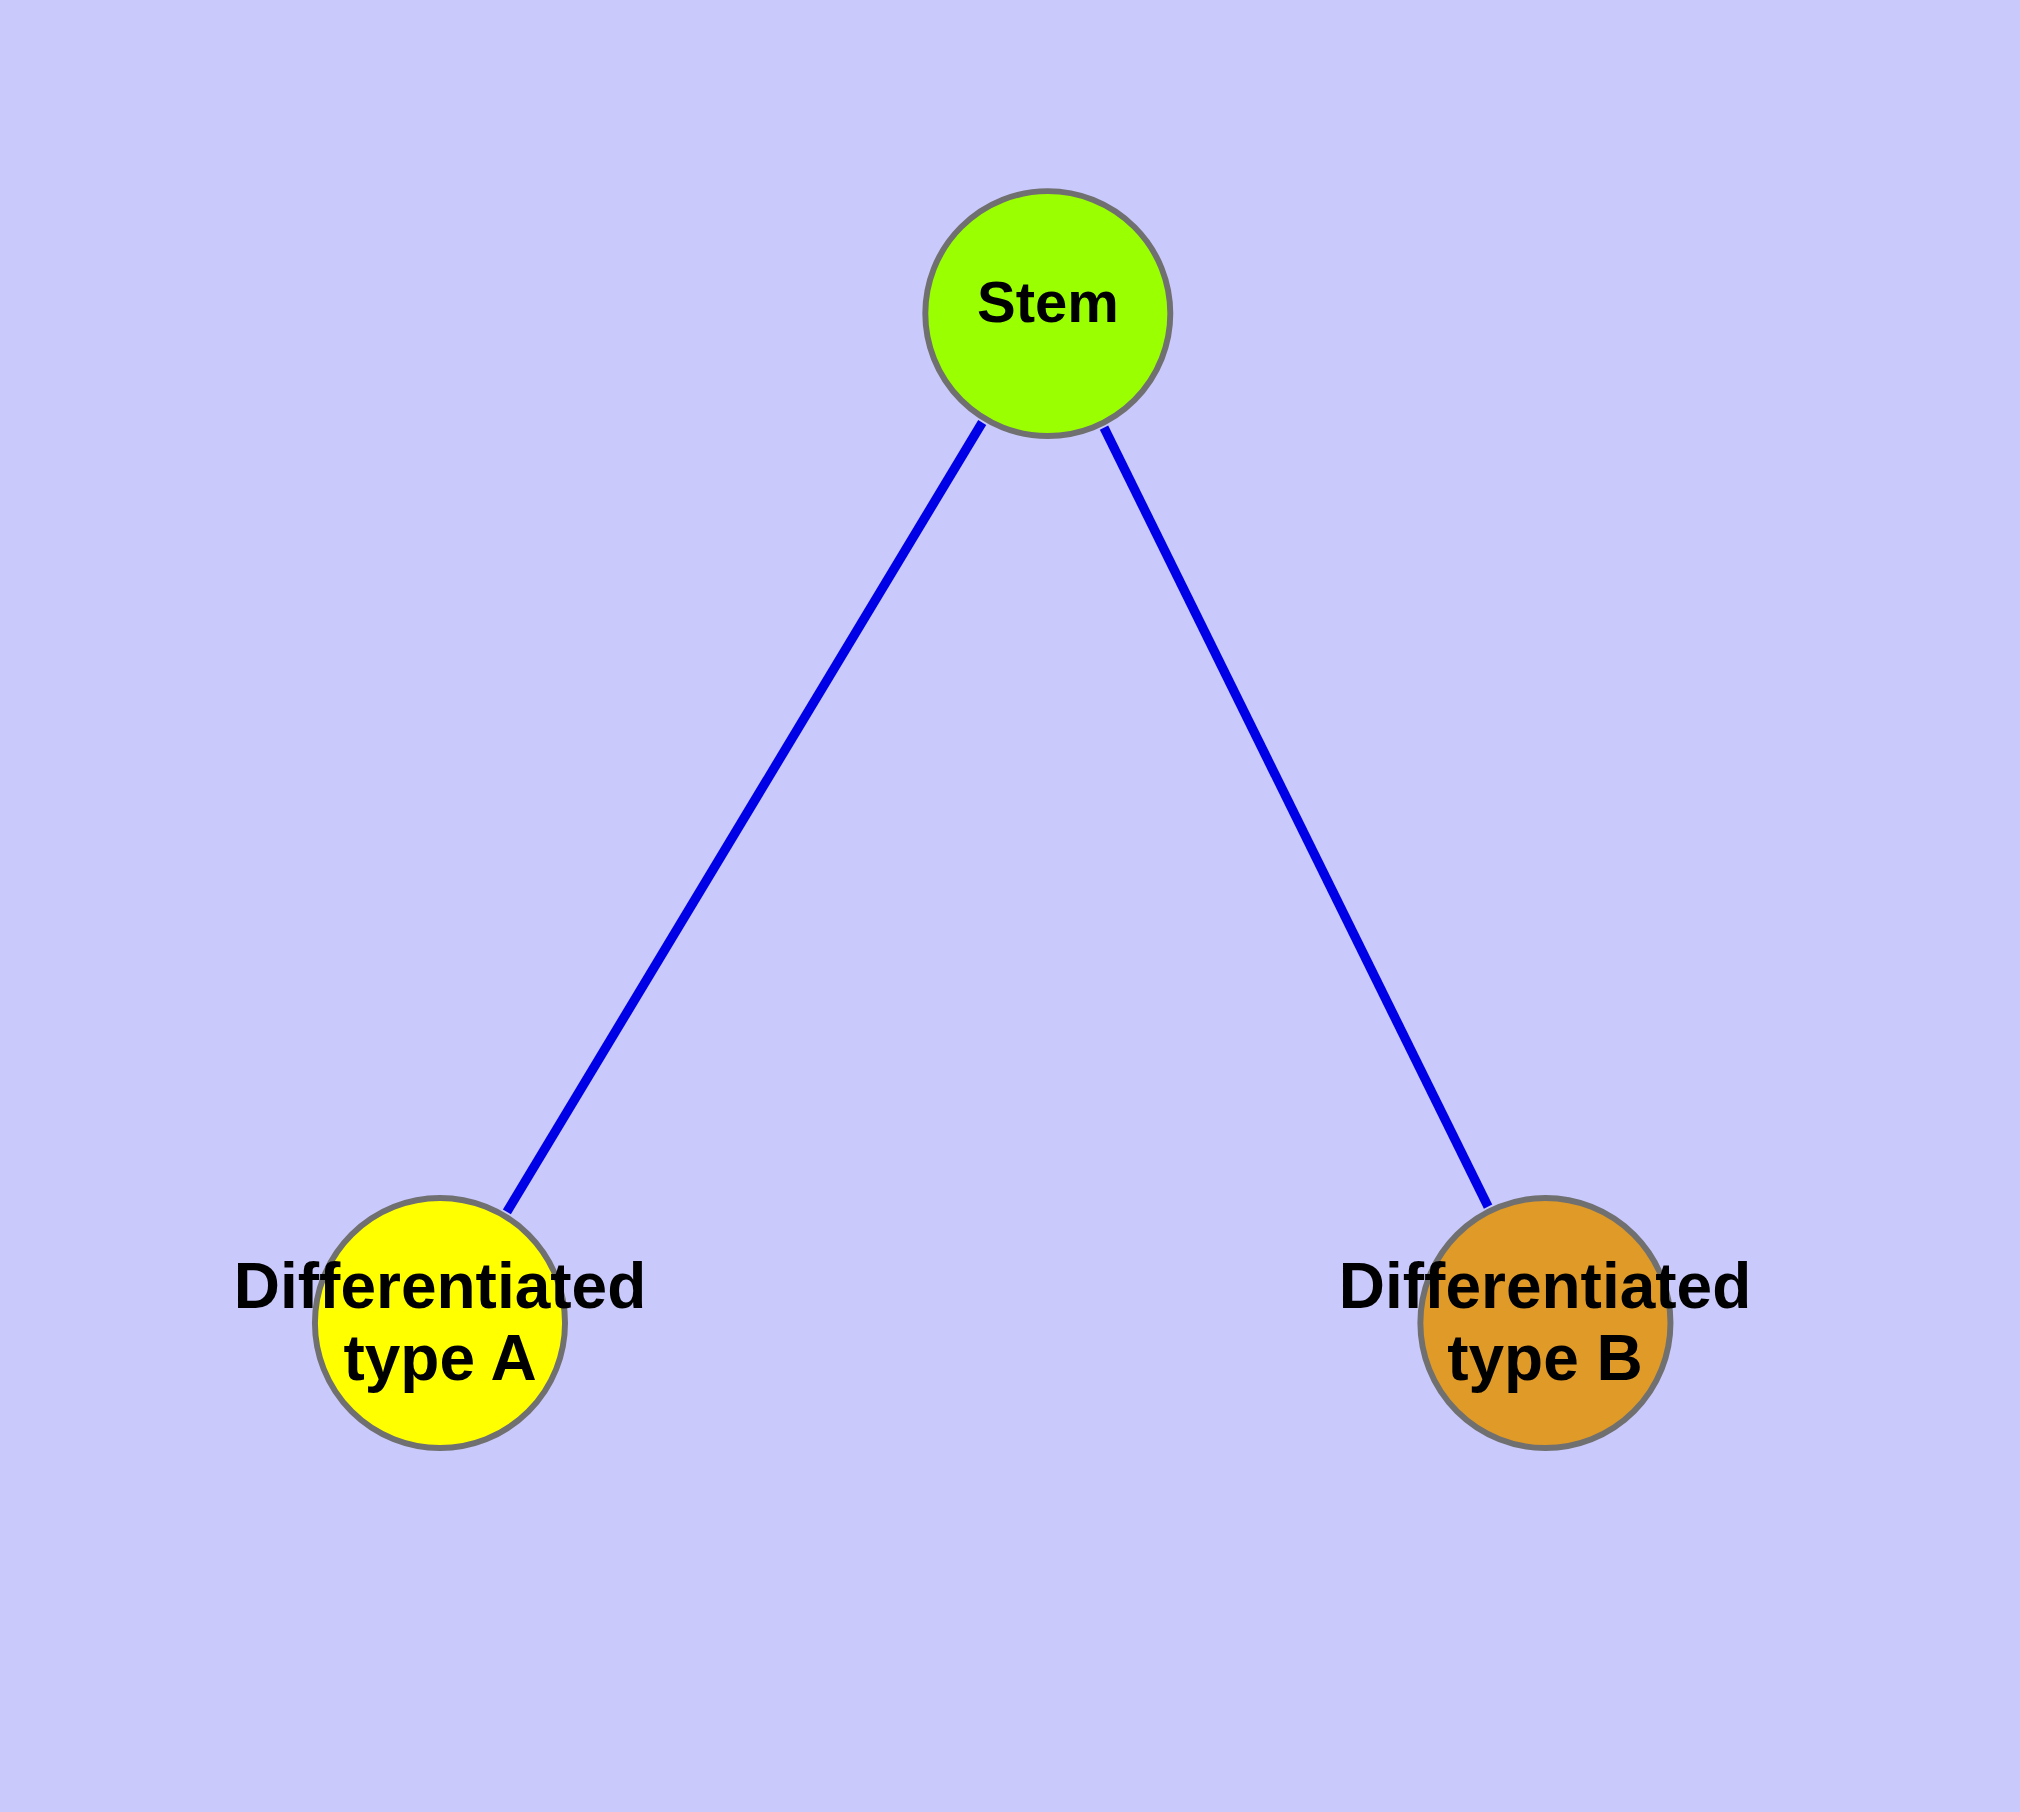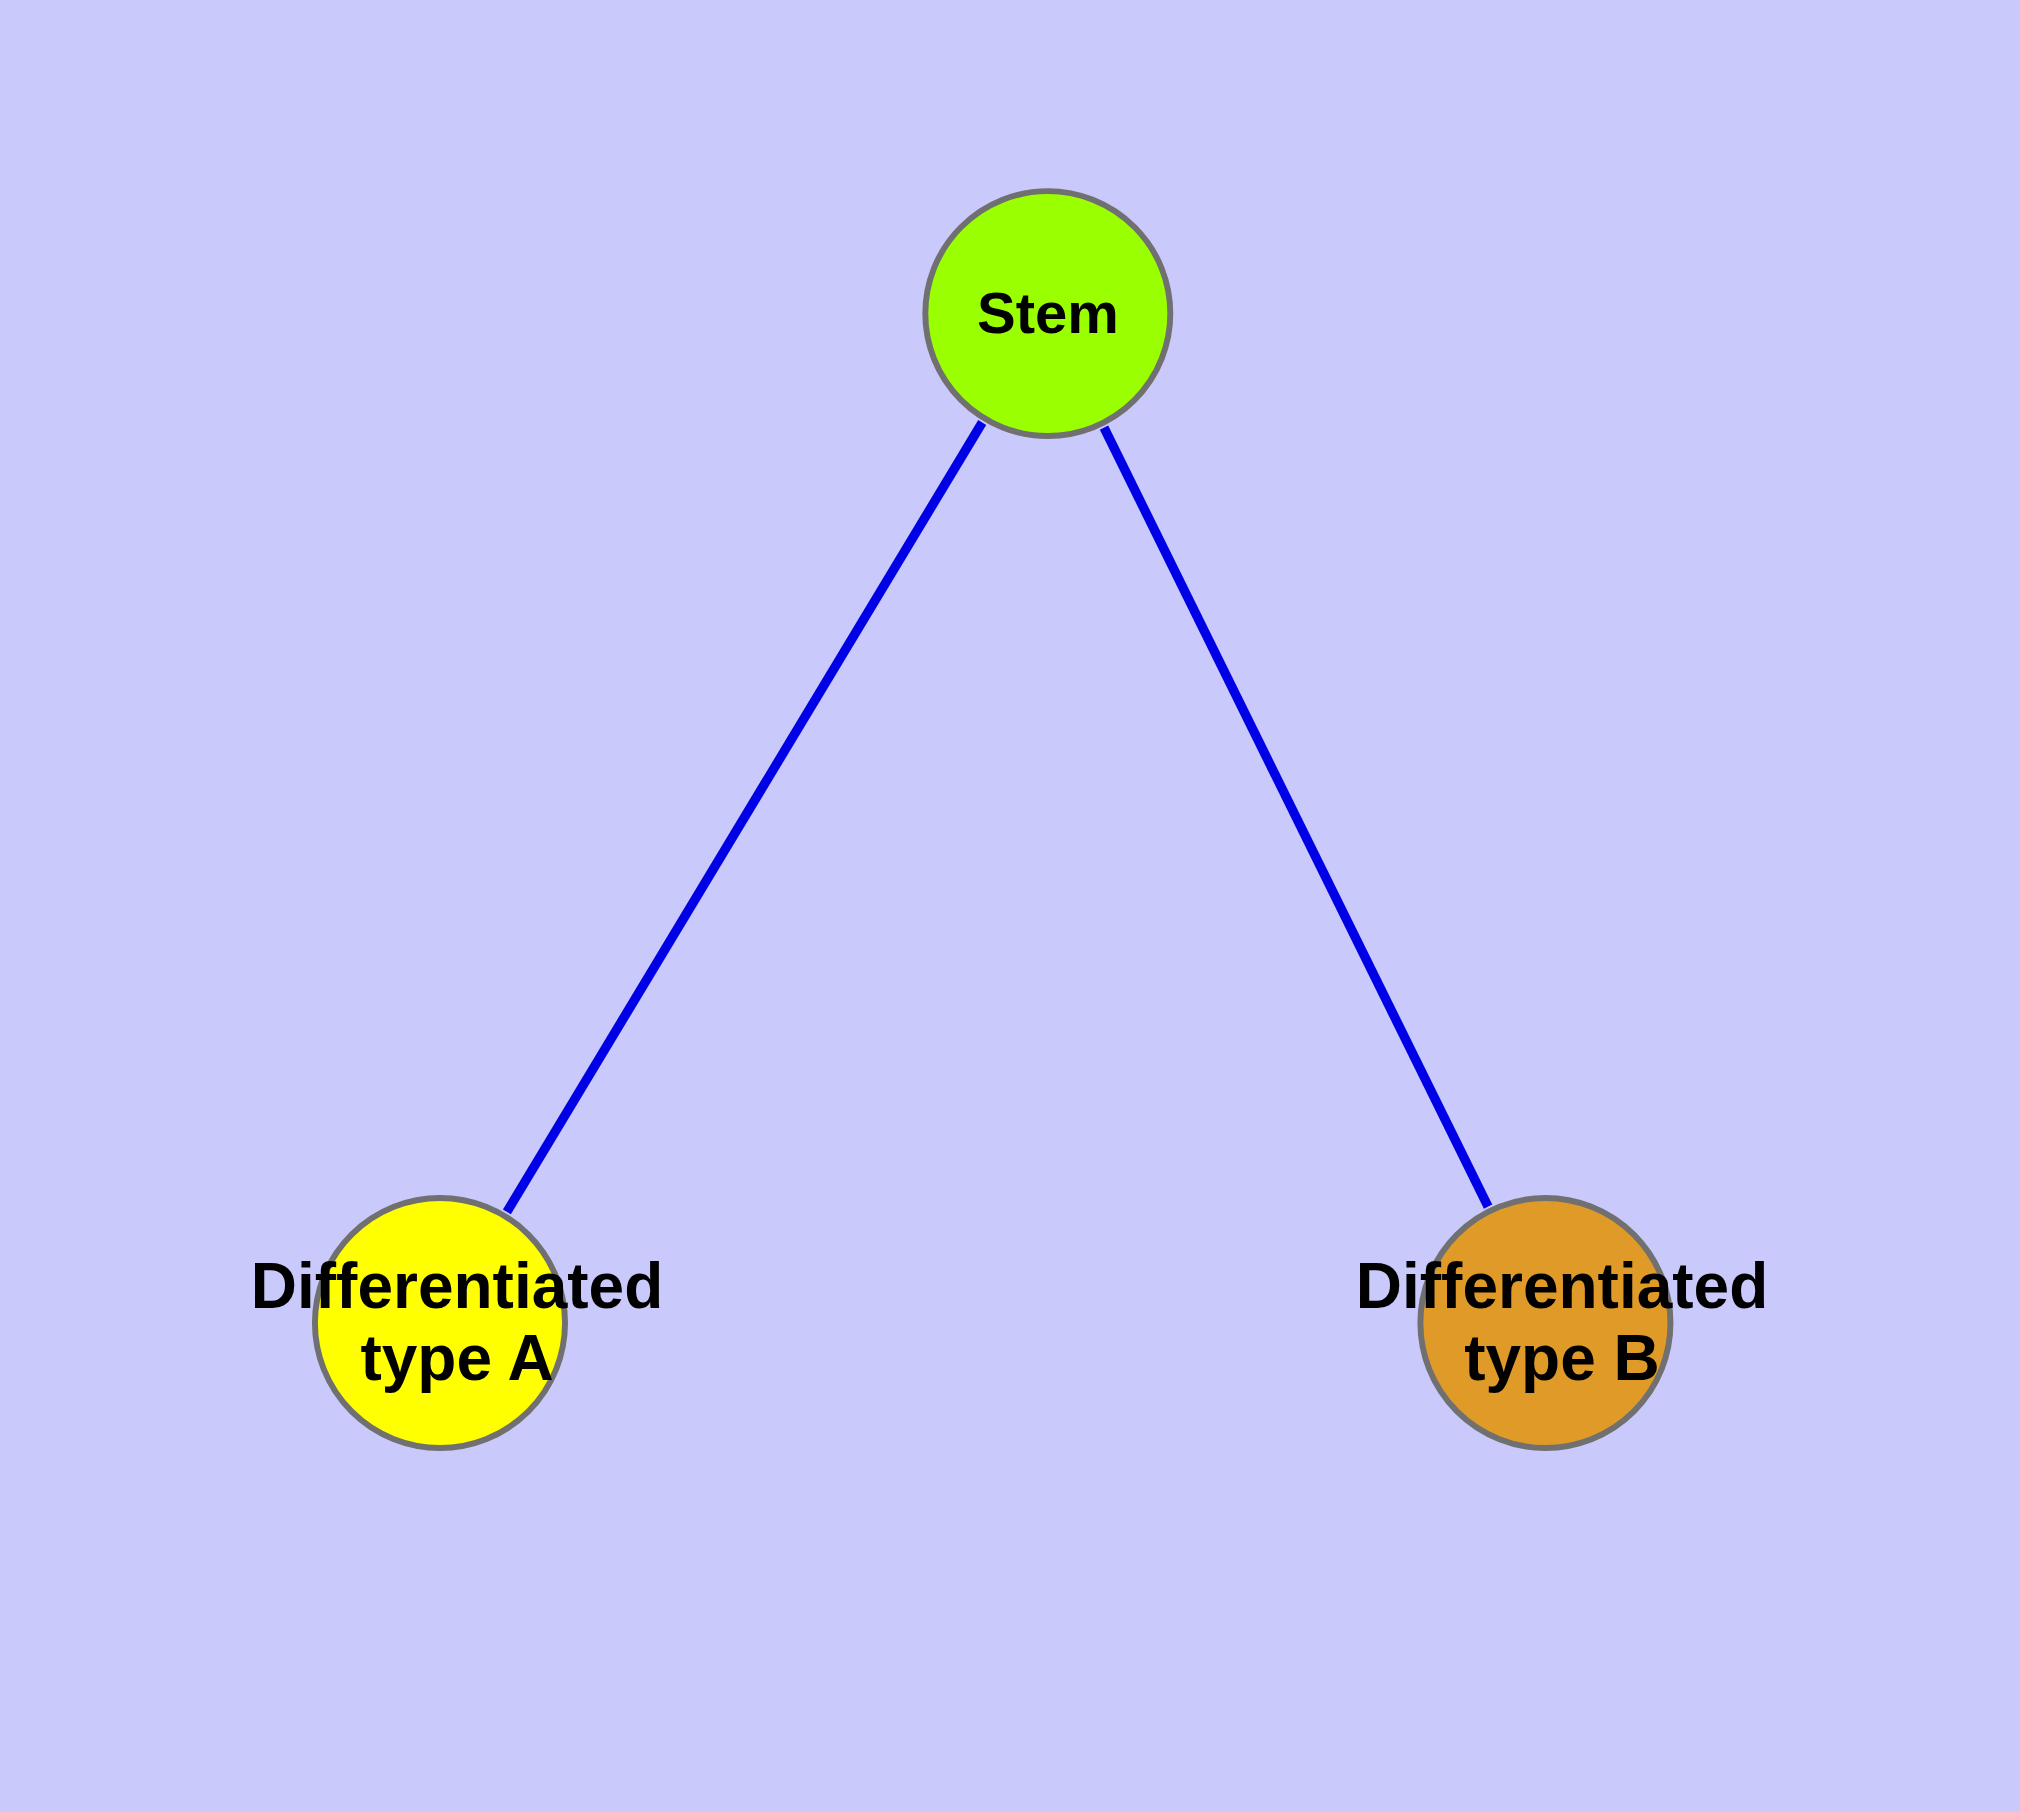--- a/index.html
+++ b/index.html
@@ -36,21 +36,20 @@
     line-height: 1.12;
     white-space: pre;
     pointer-events: none;
     transform: translate(-50%, -50%);
   }
   .node-label.stem {
     font-size: 58px;
   }
   .node-label.leaf {
     font-size: 64px;
-    margin-left: 17px;
   }
 </style>
 </head>
 <body>
 
 <div id="canvas" style="width: 2021px; height: 1812px;">
 
   <div id="bg-rect" style="background: rgb(201, 201, 251);"></div>
 
   <svg id="graph-svg" viewBox="0 0 2384 2138" preserveAspectRatio="none" style="width: 2021px; height: 1812px;">
@@ -59,21 +58,21 @@
         <line x1="1302.312751105148" y1="504.54597370737883" x2="1755.3609938727488" y2="1423.7631068184735" stroke="#0000E6" stroke-width="11" stroke-linecap="butt"></line>
       </g>
     <g id="nodes-group">
         <circle cx="1236" cy="370" r="144.5" fill="#9AFF00" stroke="#707070" stroke-width="7"></circle>
         <circle cx="519" cy="1561" r="147.5" fill="#FFFF00" stroke="#707070" stroke-width="7"></circle>
         <circle cx="1823" cy="1561" r="147.5" fill="#E09A28" stroke="#707070" stroke-width="7"></circle>
       </g>
   </svg>
 
   <div id="labels-layer">
-      <div class="node-label stem" style="left: 1048px; top: 313px; color: rgb(0, 0, 0);">Stem</div>
+      <div class="node-label stem" style="left: 1048px; top: 302px; color: rgb(0, 0, 0);">Stem</div>
       <div class="node-label leaf" style="left: 440px; top: 1323px; color: rgb(0, 0, 0);">Differentiated
 type A</div>
       <div class="node-label leaf" style="left: 1545px; top: 1323px; color: rgb(0, 0, 0);">Differentiated
 type B</div>
     </div>
 
 </div>
 
 
 </body></html>

